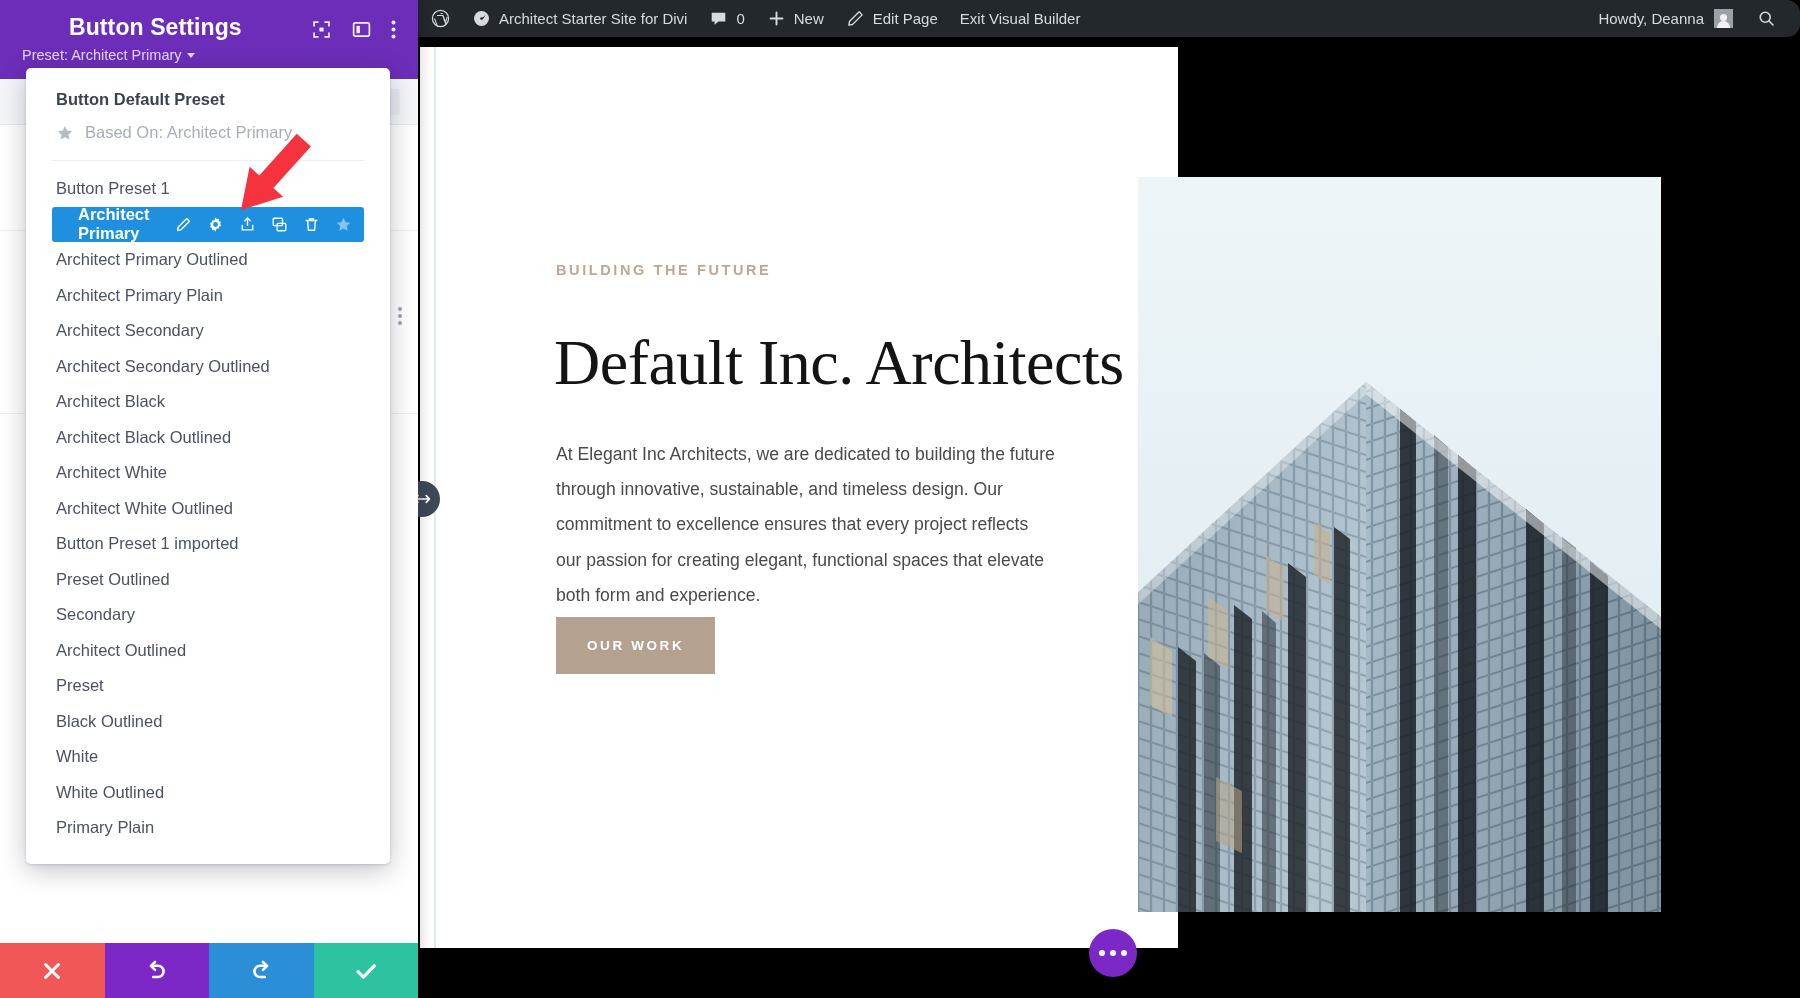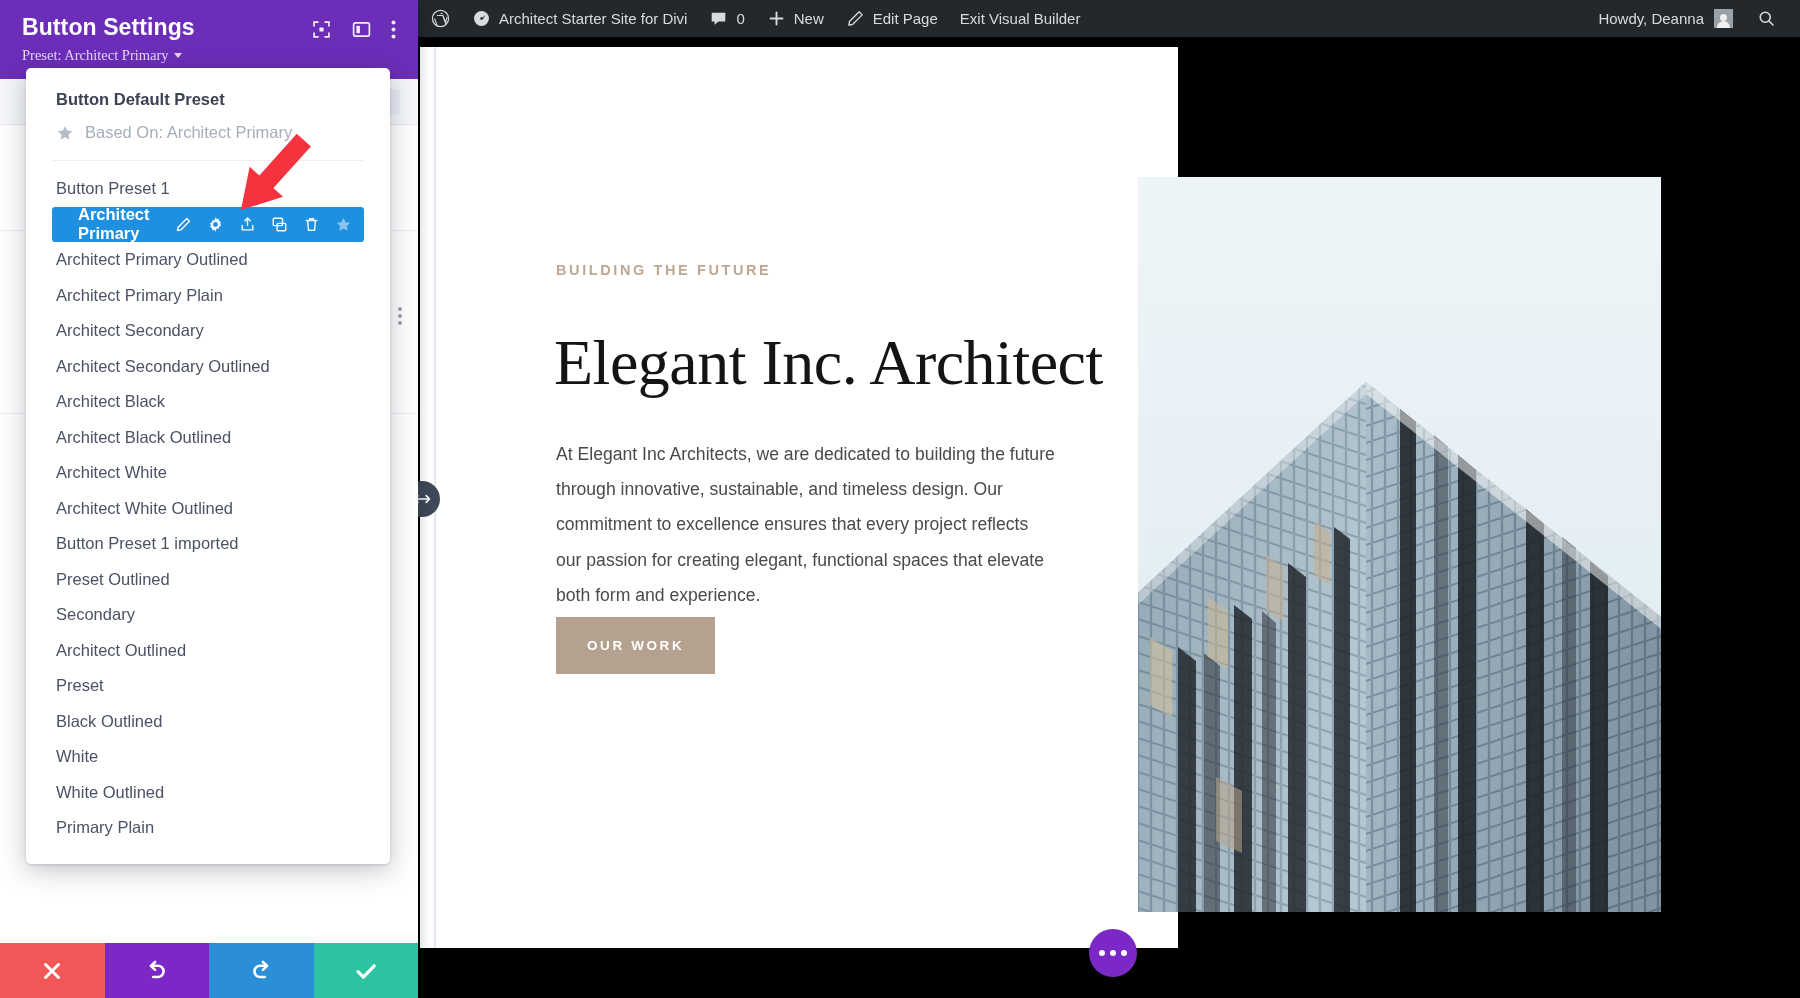--- a/index.html
+++ b/index.html
@@ -9,21 +9,21 @@
     font-family: "Liberation Sans", sans-serif;
     background: #000;
   }
   #root { position: relative; width: 1800px; height: 998px; }
 
   
   .wp-adminbar {
     position: absolute; top: 0; left: 0; width: 1800px; height: 37px;
     background: #23282d; color: #d8dade;
     display: flex; align-items: center;
-    font-size: 15px; z-index: 40;
+    font-size: 15px; z-index: 40; border-radius: 13px;
   }
   .wp-left { display: flex; align-items: center; padding-left: 420px; gap: 0; }
   .ab-item {
     display: flex; align-items: center; gap: 8px;
     padding: 0 11px; height: 37px; color: #d8dade; white-space: nowrap;
   }
   .wp-right { margin-left: auto; display: flex; align-items: center; padding-right: 10px; }
   .howdy { display:flex; align-items:center; gap:10px; padding: 8px 10px; }
   .avatar {
     width: 19px; height: 19px; background: #9aa1a8;
@@ -92,26 +92,26 @@
   .panel {
     position:absolute; top:0; left:0; width:418px; height:998px;
     background:#fff; z-index:50; box-shadow: 0 0 14px rgba(0,0,0,.25);
     display:flex; flex-direction:column; overflow:hidden;
   }
   .panel-header {
     background:#6c2eb9; color:#fff; padding:14px 22px 15px 22px; position:relative;
     flex: 0 0 auto;
   }
   .panel-title-row { display:flex; align-items:flex-start; }
-  .panel-title { font-size:23px; font-weight:700; letter-spacing:.1px; }
+  .panel-title { font-size:23px; font-weight:700; letter-spacing:.1px;margin-left:47px; }
   .panel-head-icons { margin-left:auto; display:flex; align-items:center; gap:19px; padding-top:5px;}
   .phicon { opacity:.92; cursor:pointer; display:block; }
   .panel-preset {
     margin-top:6px; font-size:14.5px; color:#e5d6f7; cursor:pointer;
-    display:inline-flex; align-items:center; gap:5px;font-family:Liberation Serif, serif;
+    display:inline-flex; align-items:center; gap:5px;
   }
   .caret-dn { width:0;height:0;border-left:4px solid transparent;border-right:4px solid transparent;border-top:5px solid #e5d6f7; }
 
   
   .panel-tabs {
     background:#f4f6fa; height:46px; border-bottom:1px solid #e2e6ee;
     display:flex; align-items:center; justify-content:flex-end; padding-right:14px;
     position:relative; flex:0 0 auto;
   }
   .filter-chip {
@@ -167,21 +167,21 @@
 </head>
 <body>
 
 <div id="root">
 
   <div class="canvas-bg"></div>
 
   <div class="page-white">
     <div class="hero">
       <div class="eyebrow">BUILDING THE FUTURE</div>
-      <div class="headline">Elegant Inc. Architect</div>
+      <div class="headline">Default Inc. Architects</div>
       <div class="body-copy">At Elegant Inc Architects, we are dedicated to building the future through innovative, sustainable, and timeless design. Our commitment to excellence ensures that every project reflects our passion for creating elegant, functional spaces that elevate both form and experience.</div>
       <button class="our-work-btn">OUR WORK</button>
 
       <div class="hero-img">
         <svg viewBox="0 0 523 735" preserveAspectRatio="none" aria-hidden="true">
           <defs>
             <linearGradient id="sky" x1="0" y1="0" x2="0" y2="1">
               <stop offset="0%" stop-color="#eef5f8"></stop>
                 <stop offset="60%" stop-color="#e3eef3"></stop>
               <stop offset="100%" stop-color="#dfeaf0"></stop>

